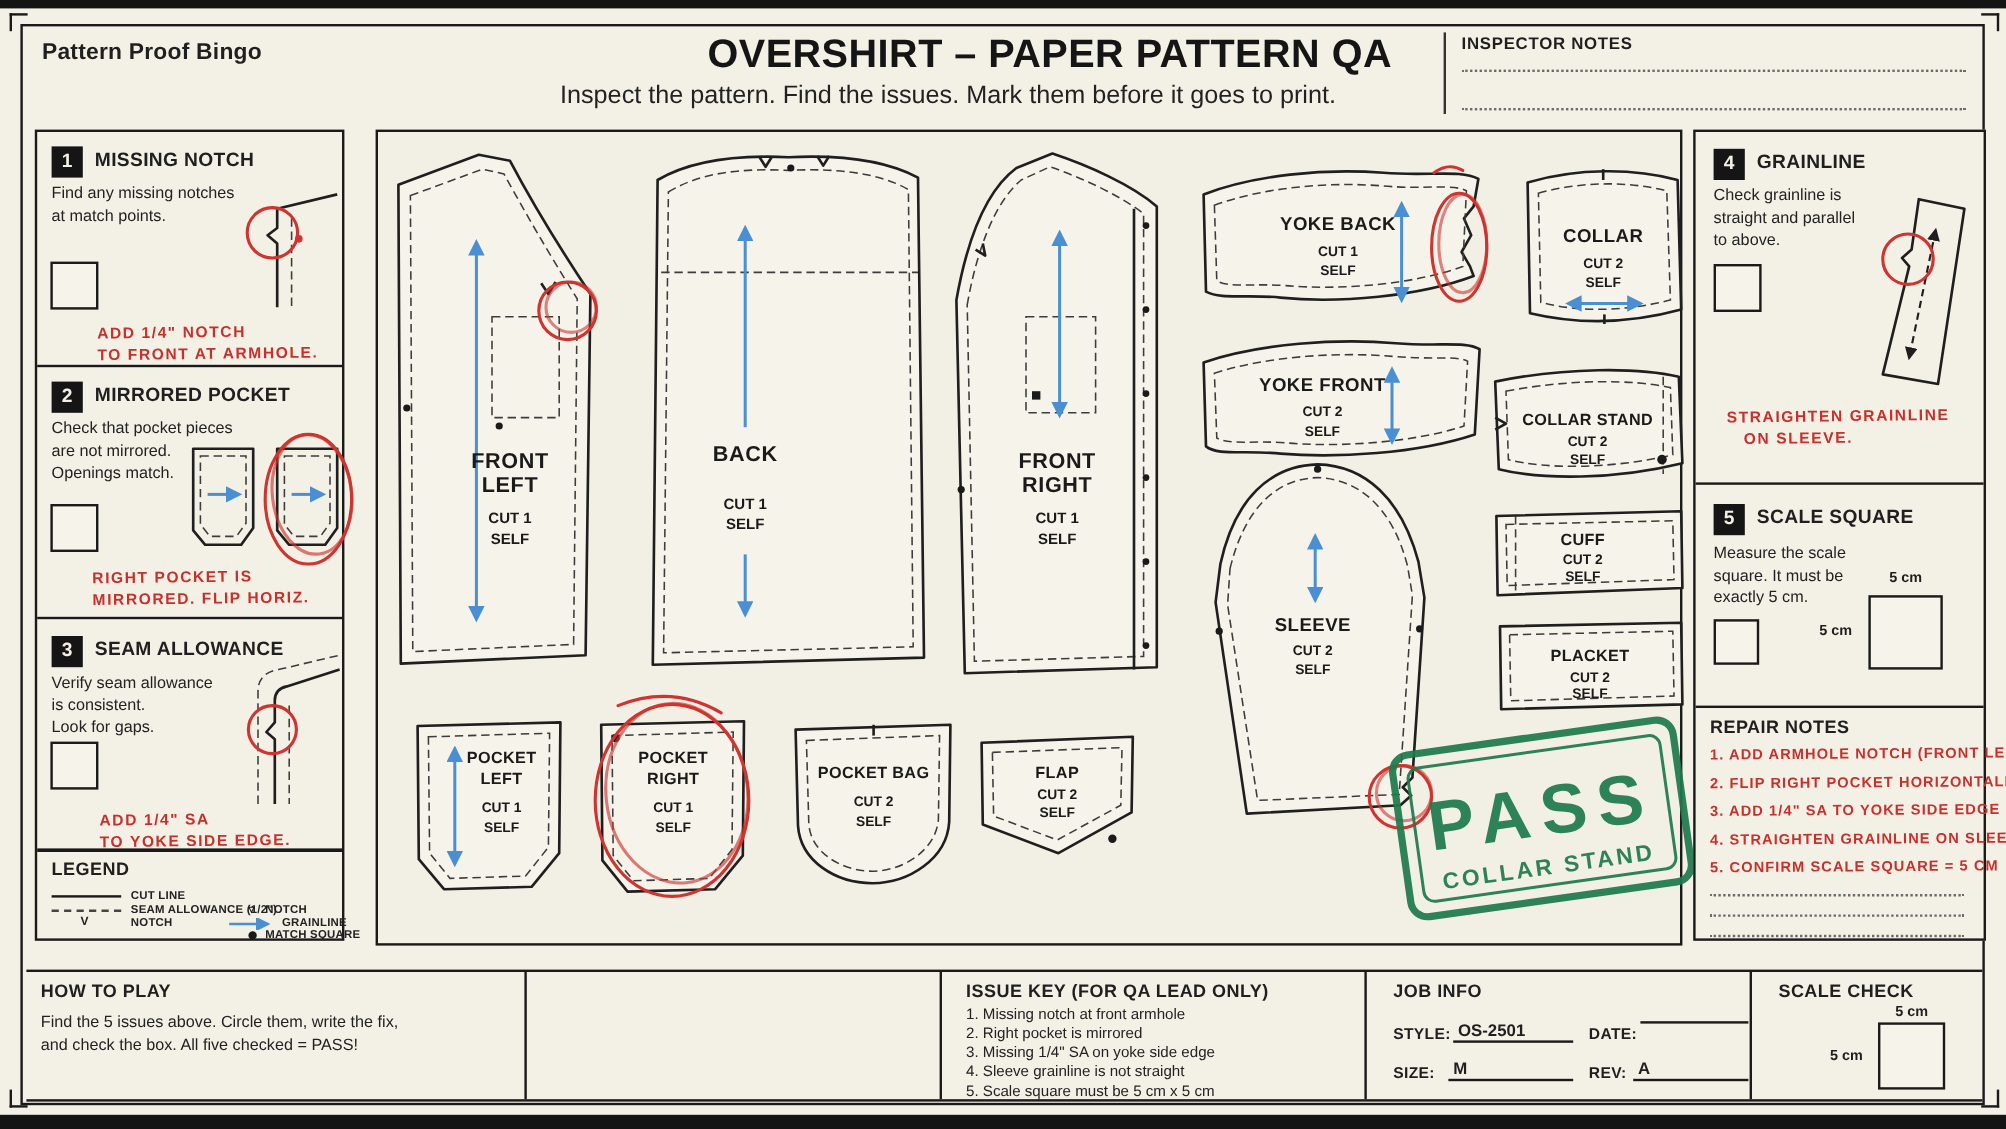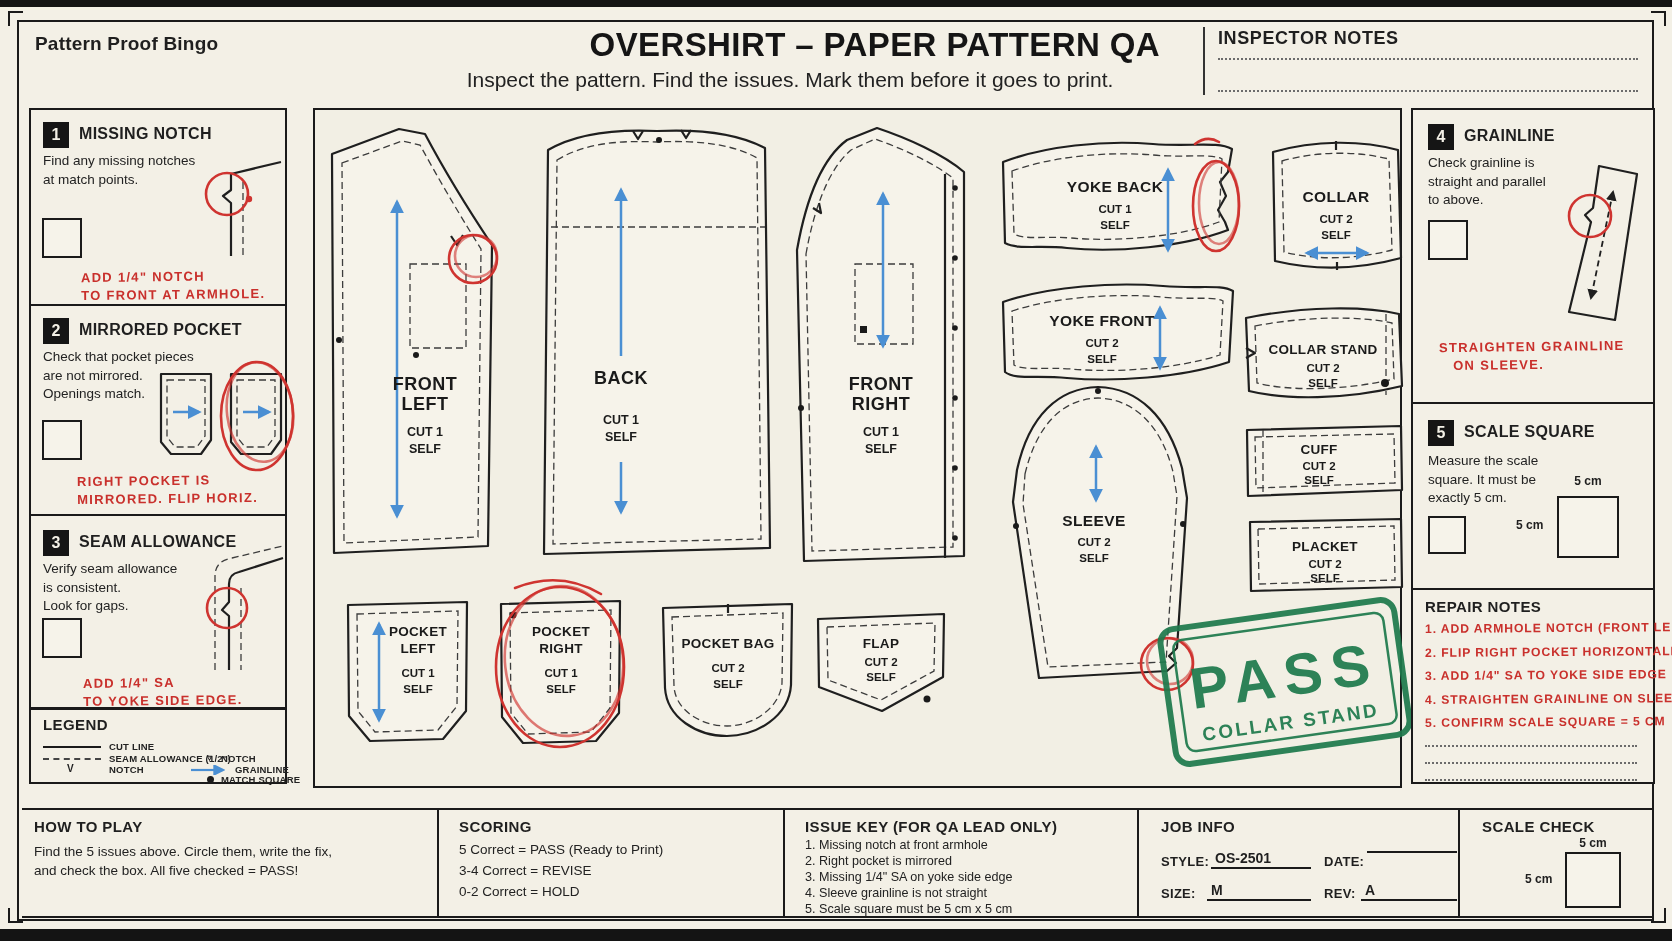--- a/index.html
+++ b/index.html
@@ -11,21 +11,21 @@
   .corner{position:absolute;width:13px;height:13px;border-color:#1a1a1a;border-style:solid;border-width:0;}
   .c-tl{left:8px;top:11px;border-left-width:2px;border-top-width:2px;}
   .c-tr{left:1651px;top:11px;border-right-width:2px;border-top-width:2px;}
   .c-bl{left:8px;top:908px;border-left-width:2px;border-bottom-width:2px;}
   .c-br{left:1651px;top:908px;border-right-width:2px;border-bottom-width:2px;}
   
   .brand{position:absolute;left:35px;top:33px;font-size:19px;font-weight:bold;letter-spacing:.2px;}
   .title{position:absolute;left:420px;top:26px;width:740px;text-align:right;font-size:33px;font-weight:bold;letter-spacing:.4px;color:#151515;}
   .subtitle{position:absolute;left:420px;top:68px;width:740px;text-align:center;font-size:21px;color:#222;}
   .insp-divider{position:absolute;left:1203px;top:27px;width:2px;height:68px;background:#333;}
-  .insp-title{position:absolute;left:1218px;top:28px;font-size:18px;font-weight:bold;letter-spacing:.6px;}
+  .insp-title{position:absolute;left:1218px;top:28px;font-size:14px;font-weight:bold;letter-spacing:.6px;}
   .insp-line{position:absolute;left:1218px;width:420px;border-bottom:2px dotted #6b6b6b;height:0;}
   
   .sidebar{position:absolute;top:108px;border:2px solid #1a1a1a;box-sizing:border-box;background:#f3f0e6;}
   .sb-left{left:29px;width:258px;height:676px;}
   .sb-right{left:1411px;width:244px;height:676px;}
   .check{position:absolute;left:0;width:100%;box-sizing:border-box;}
   .divided{border-top:2px solid #1a1a1a;}
   .chip{position:absolute;width:26px;height:26px;background:#151515;color:#f3f0e6;font-weight:bold;font-size:16px;display:flex;align-items:center;justify-content:center;}
   .ck-title{position:absolute;font-size:16px;font-weight:bold;letter-spacing:.3px;white-space:nowrap;}
   .desc span{display:block;font-size:13.5px;line-height:18.5px;color:#222;}
@@ -435,26 +435,20 @@
     <div class="vdiv" style="left:761px;"></div>
     <div class="vdiv" style="left:1115px;"></div>
     <div class="vdiv" style="left:1436px;"></div>
 
     <div class="bcol" style="left:0;width:415px;">
       <h4>HOW TO PLAY</h4>
       <div class="bline" style="top:34px;">Find the 5 issues above. Circle them, write the fix,</div>
       <div class="bline" style="top:53px;">and check the box. All five checked = PASS!</div>
     </div>
 
-    <div class="bcol" style="left:425px;width:336px;">
-      <h4>SCORING</h4>
-      <div class="bline" style="top:32px;">5 Correct  =  PASS (Ready to Print)</div>
-      <div class="bline" style="top:53px;">3-4 Correct  =  REVISE</div>
-      <div class="bline" style="top:74px;">0-2 Correct  =  HOLD</div>
-    </div>
 
     <div class="bcol" style="left:771px;width:344px;">
       <h4>ISSUE KEY (FOR QA LEAD ONLY)</h4>
       <div class="bline ik" style="top:28px;">1.  Missing notch at front armhole</div>
       <div class="bline ik" style="top:44px;">2.  Right pocket is mirrored</div>
       <div class="bline ik" style="top:60px;">3.  Missing 1/4" SA on yoke side edge</div>
       <div class="bline ik" style="top:76px;">4.  Sleeve grainline is not straight</div>
       <div class="bline ik" style="top:92px;">5.  Scale square must be 5 cm x 5 cm</div>
     </div>
 

